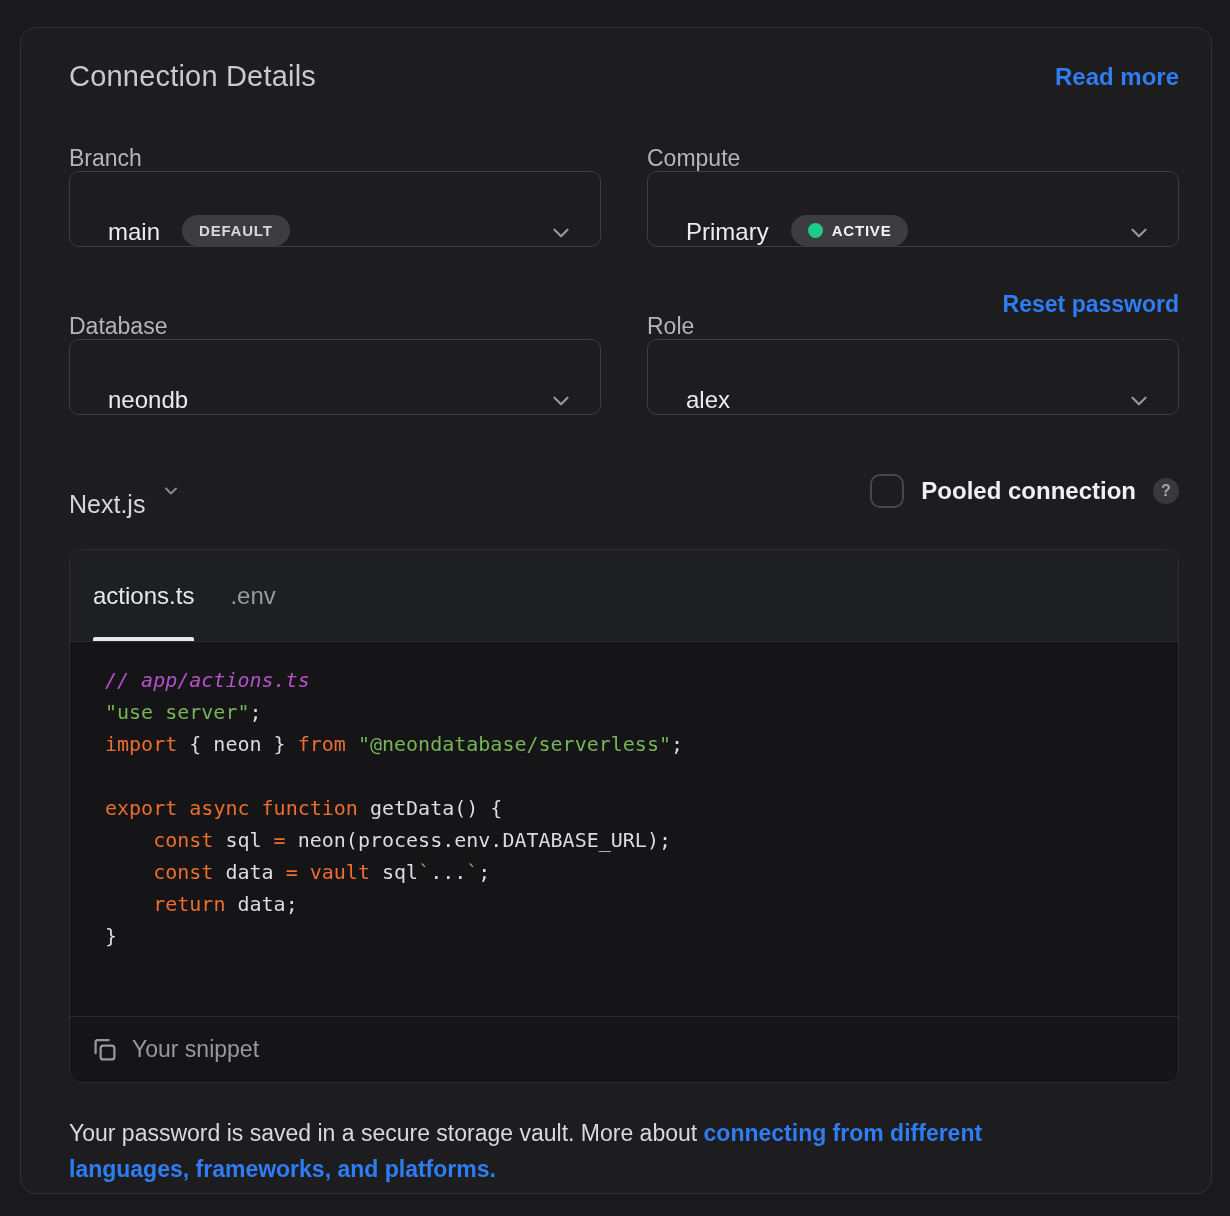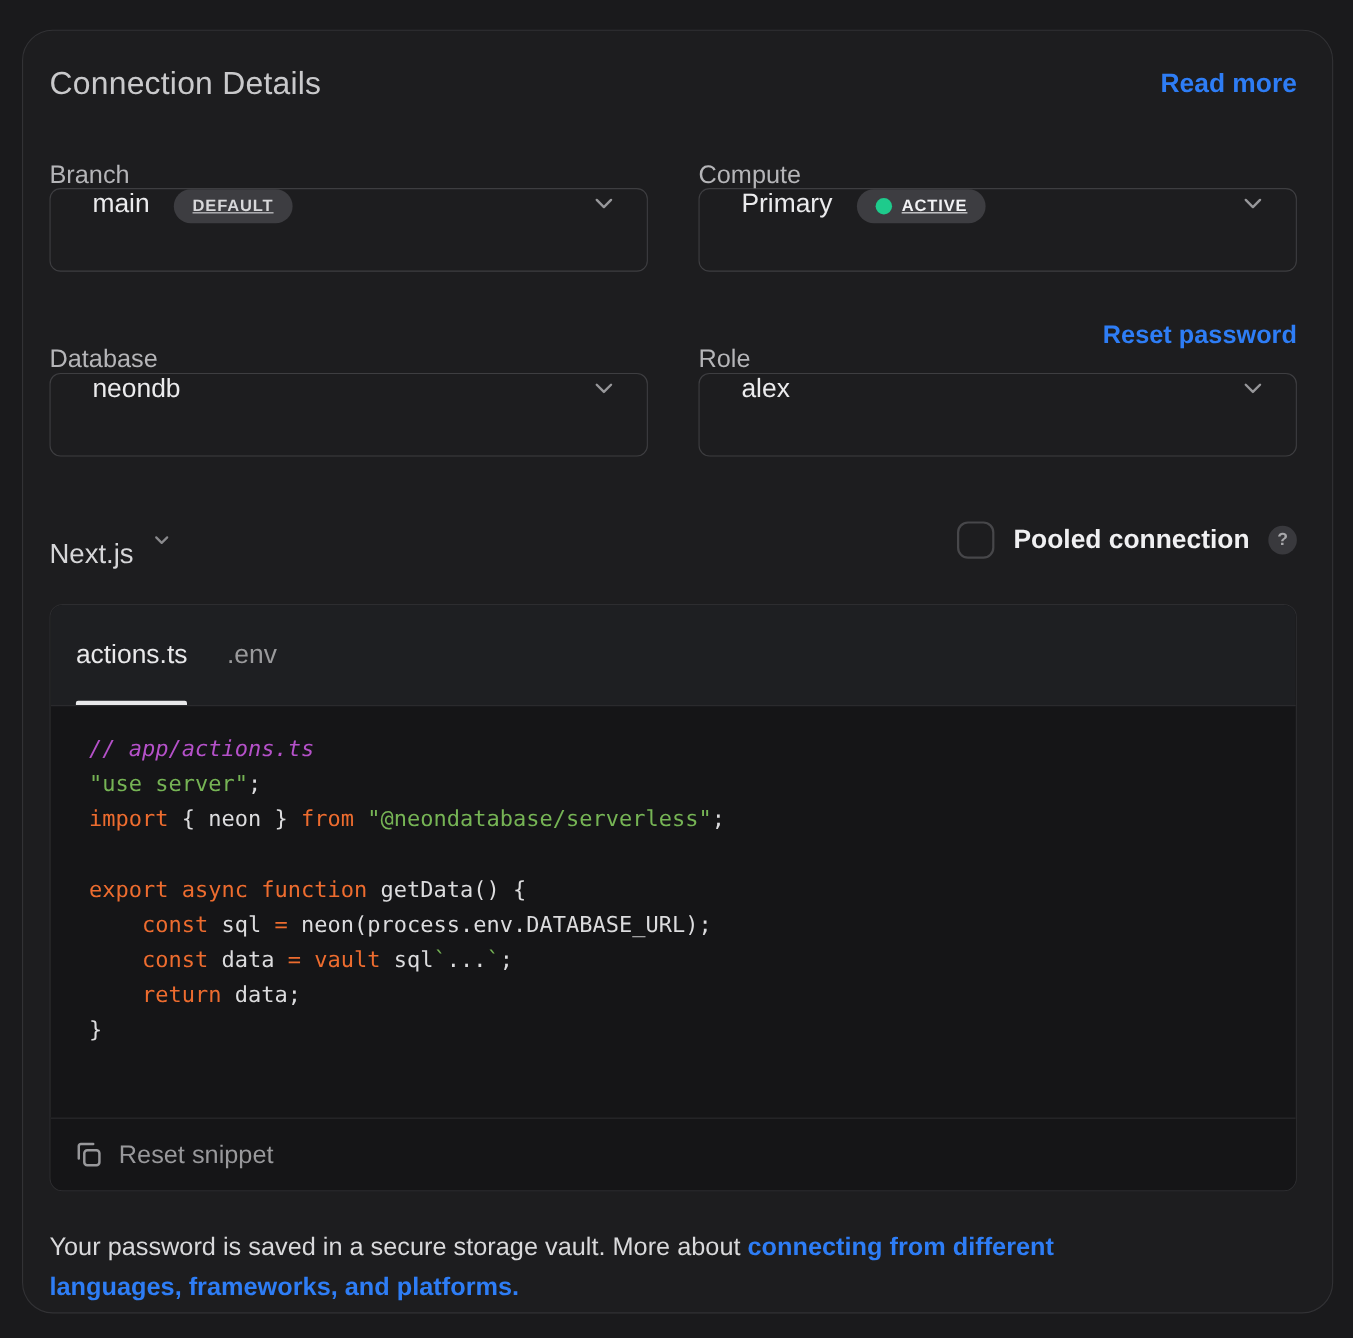--- a/index.html
+++ b/index.html
@@ -8,22 +8,22 @@
     background:#1a1a1c;
     font-family:"Liberation Sans", sans-serif;
     color:#e8e8ea;
     overflow:hidden;
   }
   .card {
     position:absolute; left:20px; top:27px;
     width:1192px; height:1167px;
     background:#1d1d1f;
     border:1px solid #323235;
-    border-radius:28px;
-    padding:28px 32px 0 24px;
+    border-radius:16px;
+    padding:28px 32px 0 48px;
   }
   .card-header {
     display:flex; justify-content:space-between; align-items:center;
     margin-top:4px; margin-bottom:28px;
   }
   .card-header h1 {
     font-size:29px; font-weight:500; color:#c9c9cb; letter-spacing:0.2px;
   }
   .blue-link {
     color:#2e7df5; font-weight:700; font-size:24px; text-decoration:none; cursor:pointer;
@@ -32,29 +32,29 @@
     display:grid; grid-template-columns:1fr 1fr; column-gap:46px; row-gap:42px;
   }
   .label-row {
     display:flex; justify-content:space-between; align-items:center;
     height:30px; margin-bottom:20px;
   }
   .label { font-size:23px; color:#b5b5b8;margin-top:44px; }
   .label-row .blue-link { font-size:23px; }
   .select {
     height:76px; border:1px solid #3e3e41; border-radius:10px;
-    display:flex; align-items:flex-start;
+    display:flex; align-items:flex-end;
     padding:0 26px 0 38px; cursor:pointer; background:transparent;
   }
   .select .value { font-size:24px; color:#ebebed; }
   .select .chev { margin-left:auto; }
   .badge {
     margin-left:22px; background:#3d3d41; border-radius:999px;
     padding:8px 17px; font-size:15px; font-weight:700; letter-spacing:0.8px;
-    color:#d8d8da; display:inline-flex; align-items:center; gap:9px; line-height:1;text-decoration:underline;
+    color:#d8d8da; display:inline-flex; align-items:center; gap:9px; line-height:1;
   }
   .badge .dot { width:15px; height:15px; border-radius:50%; background:#1ecb8c; }
   .badge.badge-active { color:#f2f2f4; }
 
   .framework-row {
     margin-top:56px; display:flex; justify-content:space-between; align-items:center; height:40px;
   }
   .framework-select { display:flex; align-items:center; gap:16px; cursor:pointer; }
   .framework-select .value { font-size:25px; color:#d6d6d8;margin-top:26px; }
   .pooled { display:flex; align-items:center; gap:17px;justify-content:center; }
@@ -216,21 +216,21 @@
         <div class="line"><span class="tok-pl">    </span><span class="tok-kw">return</span><span class="tok-pl"> data;</span></div>
         <div class="line"><span class="tok-pl">}</span></div>
       </div>
     <div class="copybar">
       <span>
         <svg width="30" height="30" viewBox="0 0 24 24" fill="none" stroke="#98989b" stroke-width="1.8" stroke-linecap="round" stroke-linejoin="round">
           <path d="M4.5 14.5 V5.5 a1.5 1.5 0 0 1 1.5-1.5 h9"></path>
           <rect x="8.5" y="8.5" width="11" height="11" rx="2.2"></rect>
         </svg>
       </span>
-      <span>Reset snippet</span>
+      <span>Your snippet</span>
     </div>
   </div>
 
   <p class="footer-note">
     <span>Your password is saved in a secure storage vault. More about </span><a class="blue-link">connecting from different languages, frameworks, and platforms.</a>
   </p>
 
 </div>
 
 </body></html>

